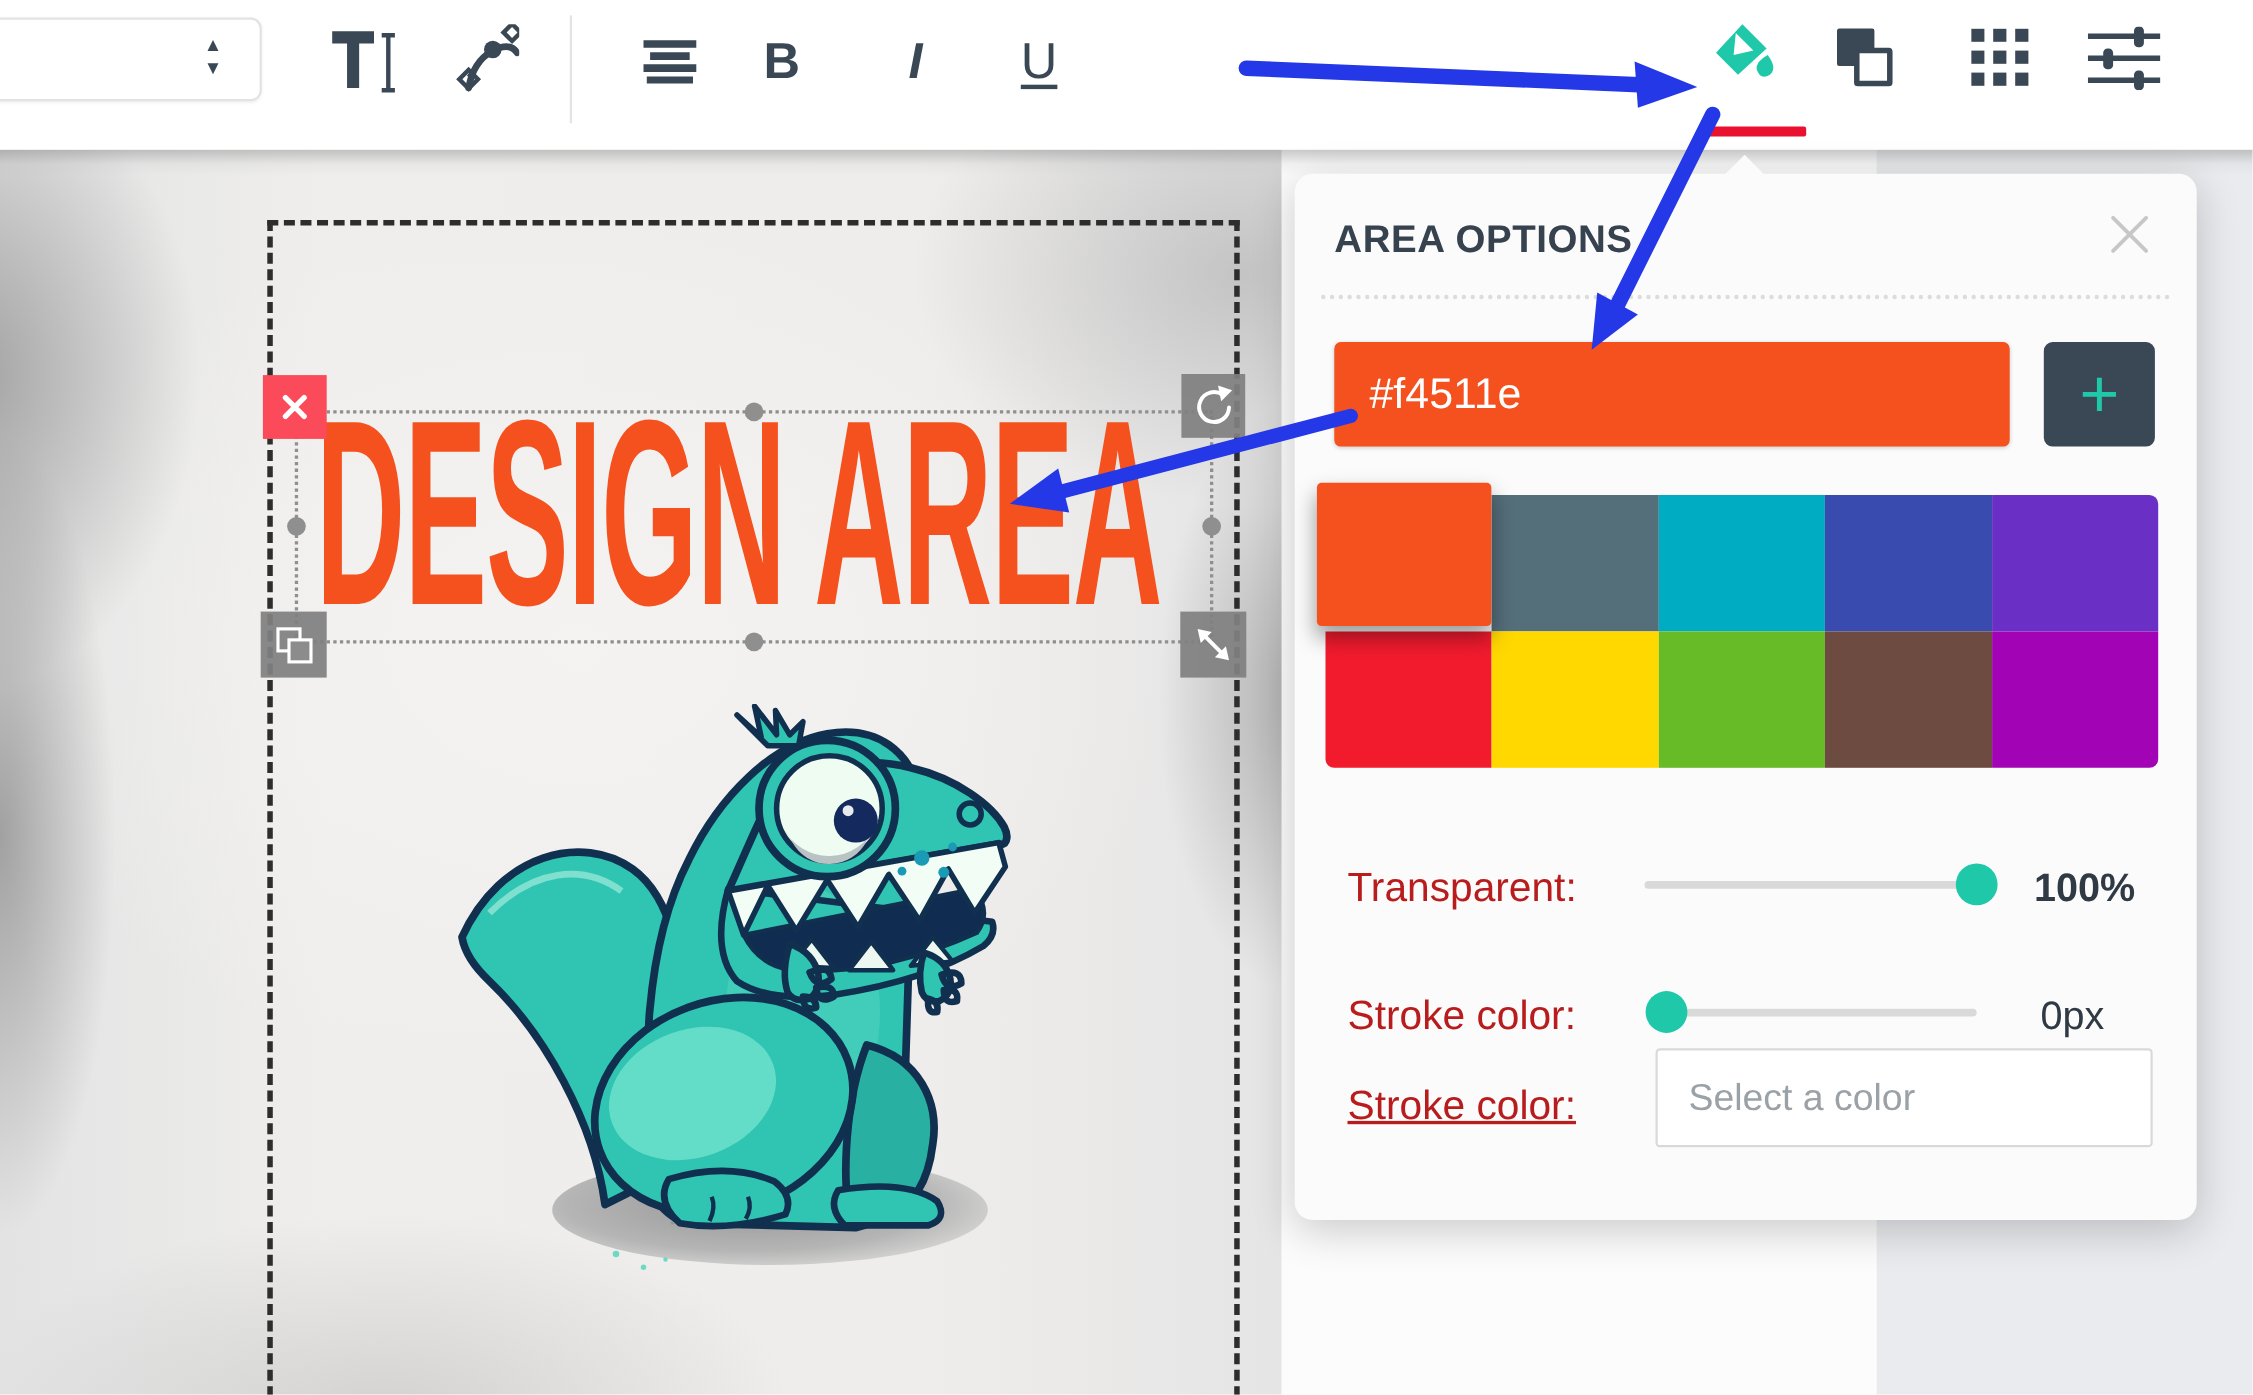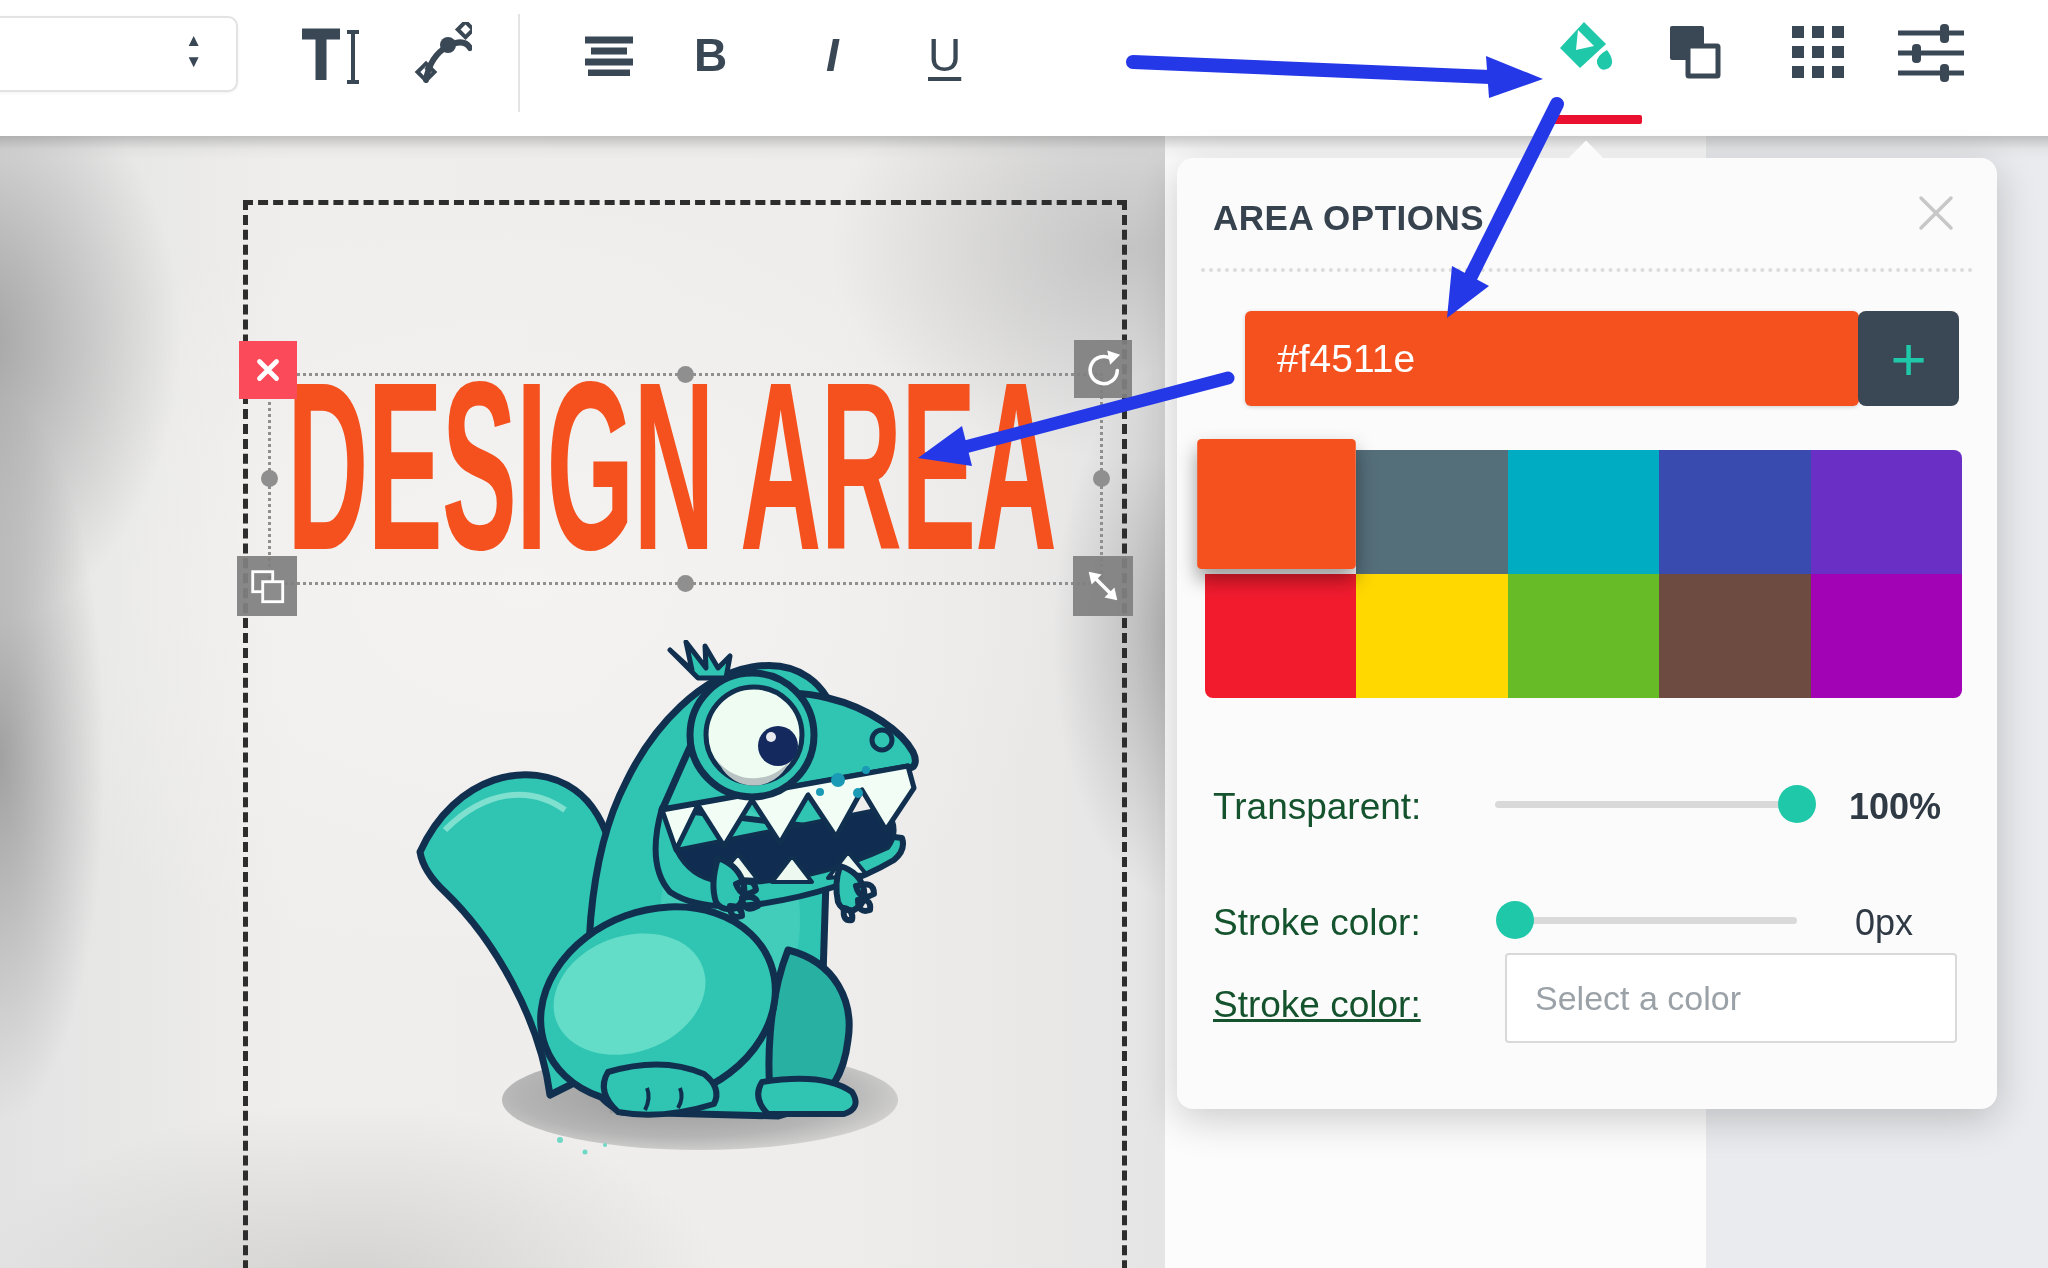--- a/index.html
+++ b/index.html
@@ -76,21 +76,21 @@
     justify-content:center; cursor:pointer; }
   .swatches { position:absolute; left:28px; top:292px; width:757px; height:248px; display:grid;
     grid-template-columns:repeat(5,1fr); grid-template-rows:repeat(2,1fr); border-radius:8px; }
   .swatch { cursor:pointer; }
   .swatch:nth-child(1){ border-top-left-radius:8px; }
   .swatch:nth-child(5){ border-top-right-radius:8px; }
   .swatch:nth-child(6){ border-bottom-left-radius:8px; }
   .swatch:nth-child(10){ border-bottom-right-radius:8px; }
   .swatch.selected { transform:translate(-4px,-8px) scale(1.05); box-shadow:0 10px 18px rgba(0,0,0,.38);
     border-radius:4px; z-index:2; }
-  .prow-label { position:absolute; left:36px; font-size:37px; color:#14532d; }
+  .prow-label { position:absolute; left:48px; font-size:37px; color:#b91c1c; }
   .prow-value { position:absolute; font-size:36px; color:#2f3a45; }
   .track { position:absolute; height:7px; border-radius:4px; background:#d9d9d9; }
   .knob { position:absolute; width:38px; height:38px; border-radius:50%; background:#1fc8a9; cursor:pointer; }
   .stroke-input { position:absolute; left:328px; top:795px; width:452px; height:90px; background:#fff;
     border:2px solid #d9d9d9; border-radius:4px; font-size:34px; color:#9aa1a7; line-height:86px;
     padding-left:28px; cursor:text; }
 
   .arrows-overlay { position:absolute; left:0; top:0; width:2048px; height:1268px; z-index:50;
     pointer-events:none; }
 </style>
@@ -277,21 +277,21 @@
   <div class="panel">
     <div class="panel-notch"></div>
     <div class="panel-title">AREA OPTIONS</div>
     <div class="panel-close">
       <svg width="46" height="46" viewBox="0 0 46 46">
         <path d="M8,8 L38,38 M38,8 L8,38" stroke="#c7c7c7" stroke-width="3.5" stroke-linecap="round"></path>
       </svg>
     </div>
     <div class="panel-divider"></div>
 
-    <div class="hex-input" style="background-color: rgb(244, 81, 30); margin-left: 32px;">#f4511e</div>
+    <div class="hex-input" style="background-color: rgb(244, 81, 30);">#f4511e</div>
     <div class="add-btn">
       <span>+</span>
     </div>
 
     <div class="swatches">
       <div class="swatch selected" style="background-color: rgb(244, 81, 30);"></div>
       <div class="swatch" style="background-color: rgb(84, 110, 122);"></div>
       <div class="swatch" style="background-color: rgb(0, 172, 193);"></div>
       <div class="swatch" style="background-color: rgb(58, 75, 176);"></div>
       <div class="swatch" style="background-color: rgb(106, 47, 196);"></div>

